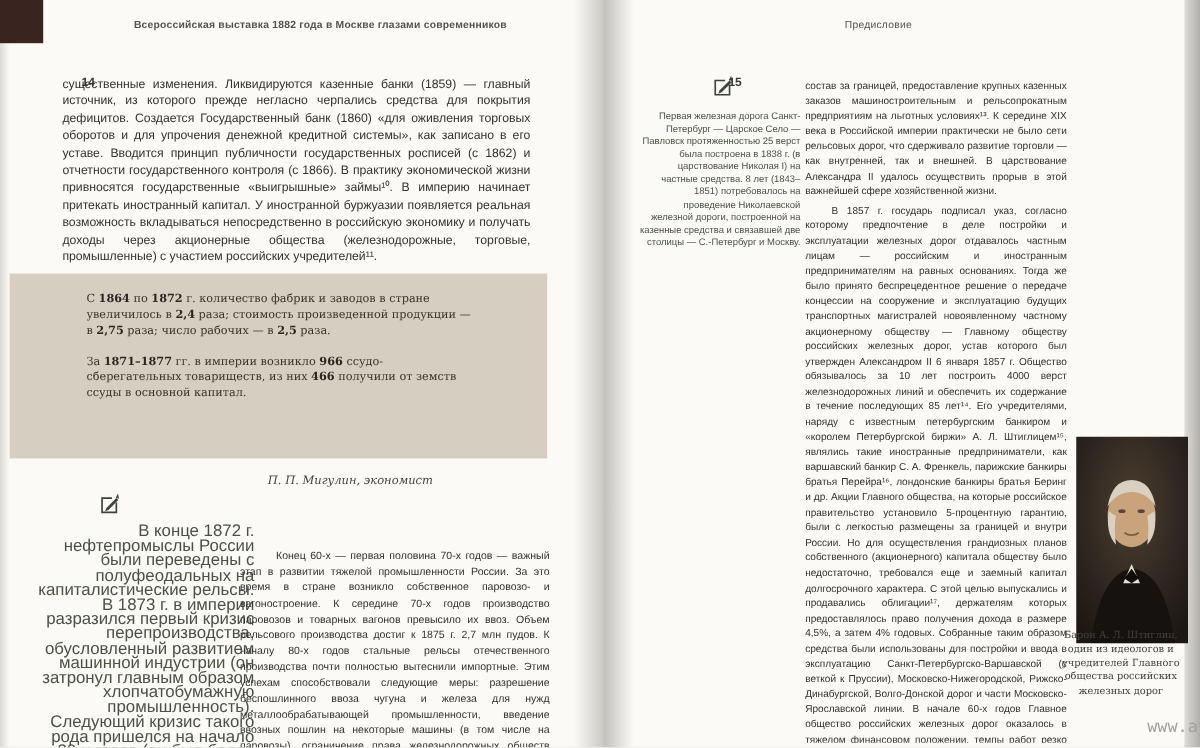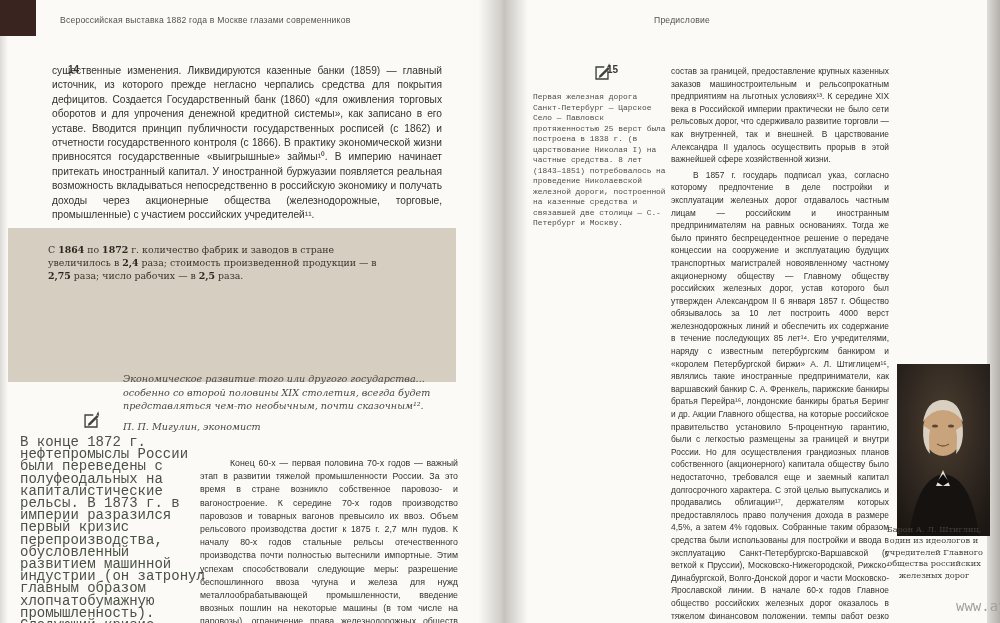--- a/index.html
+++ b/index.html
@@ -12,29 +12,29 @@
              background:linear-gradient(90deg,#dcdad6,rgba(255,255,255,0));}
   .gutter{position:absolute;left:478px;top:0;width:50px;height:623px;
           background:linear-gradient(90deg,rgba(0,0,0,0),rgba(110,104,96,.30) 46%,rgba(110,104,96,.38) 52%,rgba(0,0,0,0));}
   .corner-tab{position:absolute;left:0;top:0;width:36px;height:36px;background:#3a2420;}
   
   .pagenum{position:absolute;top:16px;font-weight:bold;font-size:10px;color:#3b3836;margin-top:48px;}
   .runhead{position:absolute;top:15px;font-size:8.6px;color:#55514e;letter-spacing:.2px;}
   
   .body-top{position:absolute;left:52px;top:64px;width:390px;font-size:10.2px;line-height:14.4px;text-align:justify;}
   .statbox{position:absolute;left:8px;top:228px;width:448px;height:154px;background:#d6cfc1;box-sizing:border-box;
-           padding:15px 58px 0 40px;font-family:"DejaVu Serif","Liberation Serif",serif;
+           padding:15px 58px 0 64px;font-family:"DejaVu Serif","Liberation Serif",serif;
            font-size:9.4px;line-height:13.2px;color:#3a332a;}
   .statbox p{margin:0 0 12px 0;}
   .statbox .b{font-weight:bold;color:#2b2621;}
   .quote{position:absolute;left:123px;top:372px;width:338px;
          font-family:"DejaVu Serif","Liberation Serif",serif;font-style:italic;
          font-size:9.6px;line-height:13.6px;color:#4a463f;}
-  .quote .attr{text-align:left;margin-top:7px;}
-  .margin-note{font-family:Liberation Mono, monospace;text-align:left;color:#4b5144;}
+  .quote .attr{text-align:center;margin-top:22px;}
+  .margin-note{font-family:Liberation Sans, sans-serif;text-align:right;color:#4b5144;}
   .note-left{position:absolute;left:20px;top:436px;width:192px;font-size:14px;line-height:12.2px;}
   .pen-icon{position:absolute;width:22px;height:22px;}
   .pen-left{left:80px;top:410px;}
   .pen-right{left:591px;top:62px;}
   .body-bottom{position:absolute;left:200px;top:457px;width:258px;font-size:8.8px;line-height:13.2px;
                text-align:justify;text-indent:30px;}
   
   .note-right{position:absolute;left:533px;top:92px;width:134px;font-size:7.9px;line-height:10.5px;}
   .body-right{position:absolute;left:668px;top:62px;width:224px;height:557px;overflow:hidden;
               font-size:8.4px;line-height:12.6px;text-align:justify;}
@@ -50,46 +50,46 @@
 <body>
 
 <div class="spread">
 
   <div class="edge-left"></div>
   <div class="edge-right"></div>
   <div class="gutter"></div>
   <div class="corner-tab"></div>
 
   <div class="pagenum" style="left:68px;">14</div>
-  <div class="runhead" style="left:60px;width:390px;">Всероссийская выставка 1882 года в Москве глазами современников</div>
+  <div class="runhead" style="left:72px;width:390px;text-align:center;font-weight:bold;">Всероссийская выставка 1882 года в Москве глазами современников</div>
 
   <div class="body-top">существенные изменения. Ликвидируются казенные банки (1859) — главный источник, из которого прежде негласно черпались средства для покрытия дефицитов. Создается Государственный банк (1860) «для оживления торговых оборотов и для упрочения денежной кредитной системы», как записано в его уставе. Вводится принцип публичности государственных росписей (с 1862) и отчетности государственного контроля (с 1866). В практику экономической жизни привносятся государственные «выигрышные» займы¹⁰. В империю начинает притекать иностранный капитал. У иностранной буржуазии появляется реальная возможность вкладываться непосредственно в российскую экономику и получать доходы через акционерные общества (железнодорожные, торговые, промышленные) с участием российских учредителей¹¹.</div>
 
   <div class="statbox">
     <p><span>С </span><span class="b">1864</span><span> по </span><span class="b">1872</span><span> г. количество фабрик и заводов в стране увеличилось в </span><span class="b">2,4</span><span> раза; стоимость произведенной продукции — в </span><span class="b">2,75</span><span> раза; число рабочих — в </span><span class="b">2,5</span><span> раза.</span></p>
+    <p><span>За </span><span class="b">1871–1877</span><span> гг. в империи возникло </span><span class="b">966</span><span> ссудо-сберегательных товариществ, из них </span><span class="b">466</span><span> получили от земств ссуды в основной капитал.</span></p>
   </div>
 
   <div class="quote">
-    <div>Экономическое развитие того или другого государства... особенно со второй половины XIX столетия, всегда будет представляться чем-то необычным, почти сказочным¹².</div>
     <div class="attr">П. П. Мигулин, экономист</div>
   </div>
 
   <div class="pen-icon pen-left">
     <svg viewBox="0 0 24 24" width="22" height="22">
       <path d="M14.5 5.5 H5.5 v13 h13 v-9" fill="none" stroke="#3d423a" stroke-width="1.5"></path>
       <path d="M9.5 14.5 L18.5 5.5 l1.8 1.8 L11.3 16.3 l-3 1.2 z" fill="#3d423a"></path>
       <path d="M18.5 5.5 l1.2-2.4 0.6 3" fill="none" stroke="#3d423a" stroke-width="1.2"></path>
     </svg>
   </div>
   <div class="margin-note note-left">В конце 1872 г. нефтепромыслы России были переведены с полуфеодальных на капиталистические рельсы. В 1873 г. в империи разразился первый кризис перепроизводства, обусловленный развитием машинной индустрии (он затронул главным образом хлопчатобумажную промышленность). Следующий кризис такого рода пришелся на начало 80-х годов (он был более глубоким и в 1883 г. принял характер общего кризиса перепроизводства).</div>
 
   <div class="body-bottom">Конец 60-х — первая половина 70-х годов — важный этап в развитии тяжелой промышленности России. За это время в стране возникло собственное паровозо- и вагоностроение. К середине 70-х годов производство паровозов и товарных вагонов превысило их ввоз. Объем рельсового производства достиг к 1875 г. 2,7 млн пудов. К началу 80-х годов стальные рельсы отечественного производства почти полностью вытеснили импортные. Этим успехам способствовали следующие меры: разрешение беспошлинного ввоза чугуна и железа для нужд металлообрабатывающей промышленности, введение ввозных пошлин на некоторые машины (в том числе на паровозы), ограничение права железнодорожных обществ закупать рельсы и подвижной</div>
 
   <div class="pagenum" style="left:607px;">15</div>
-  <div class="runhead" style="left:654px;">Предисловие</div>
+  <div class="runhead" style="left:704px;">Предисловие</div>
 
   <div class="pen-icon pen-right">
     <svg viewBox="0 0 24 24" width="22" height="22">
       <path d="M14.5 5.5 H5.5 v13 h13 v-9" fill="none" stroke="#3d423a" stroke-width="1.5"></path>
       <path d="M9.5 14.5 L18.5 5.5 l1.8 1.8 L11.3 16.3 l-3 1.2 z" fill="#3d423a"></path>
       <path d="M18.5 5.5 l1.2-2.4 0.6 3" fill="none" stroke="#3d423a" stroke-width="1.2"></path>
     </svg>
   </div>
   <div class="margin-note note-right">Первая железная дорога Санкт-Петербург — Царское Село — Павловск протяженностью 25 верст была построена в 1838 г. (в царствование Николая I) на частные средства. 8 лет (1843–1851) потребовалось на проведение Николаевской железной дороги, построенной на казенные средства и связавшей две столицы — С.-Петербург и Москву.</div>
 

